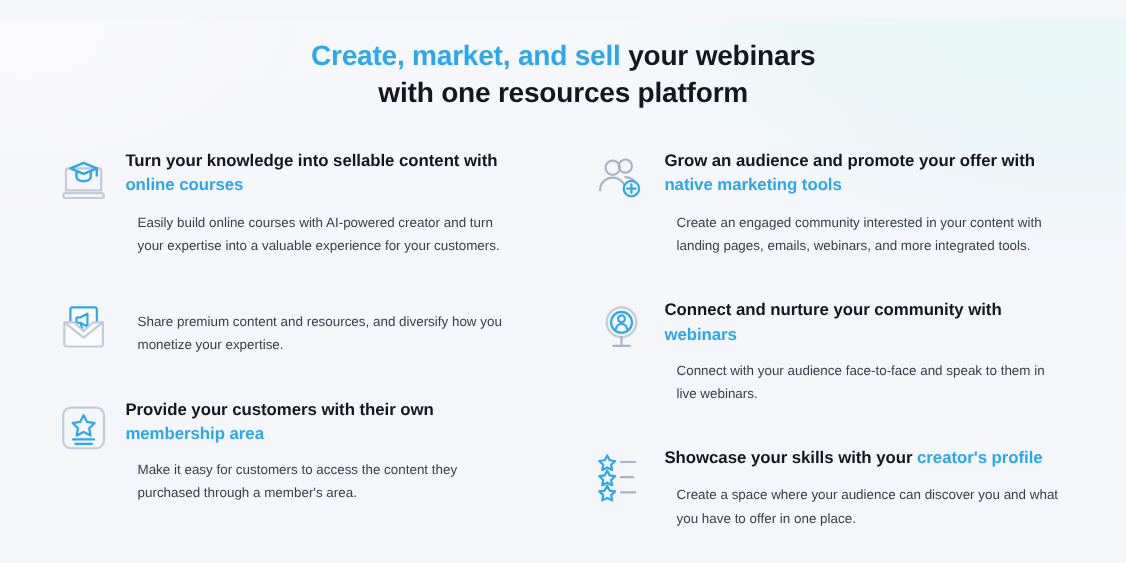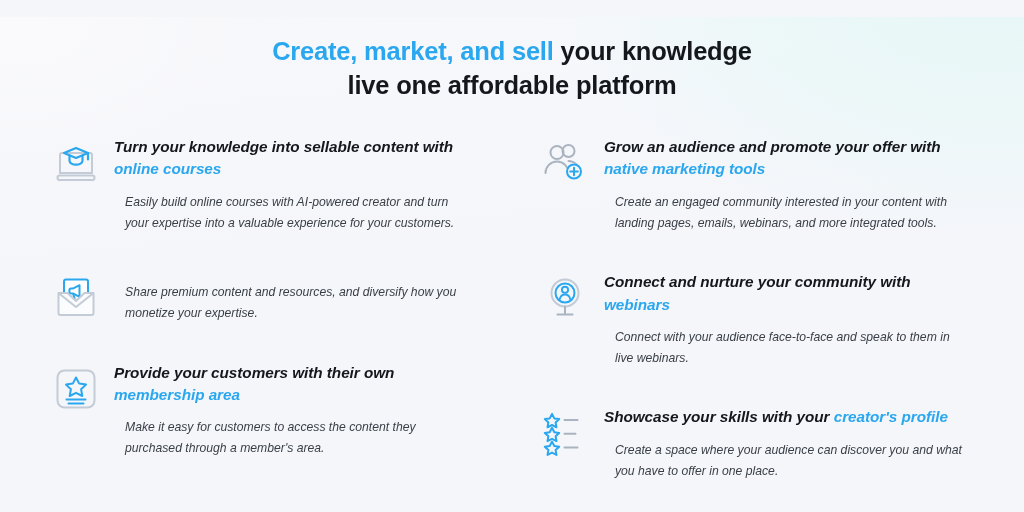--- a/index.html
+++ b/index.html
@@ -59,21 +59,21 @@
   .feature-icon {
     flex: 0 0 56px;
     width: 56px;
     height: 56px;
     margin-right: 10px;
     display: flex;
     align-items: flex-start;
     justify-content: center;
     padding-top: 1px;
   }
-  .feature-body { flex: 1 1 auto; padding-top: 1px; font-style: italic; }
+  .feature-body { flex: 1 1 auto; padding-top: 1px; }
 
   .feature-title {
     font-size: 15.3px;
     font-weight: 700;
     line-height: 1.46;
     color: #14171c;
     margin: 0 0 7px 0;
     letter-spacing: -0.05px;
   }
   .feature-title .accent { color: #2aa7ef; }
@@ -88,22 +88,22 @@
   
   .col-right .feature-icon { flex-basis: 58px; width: 58px; }
   .col-right .feature-desc { max-width: 380px; }
 </style>
 </head>
 <body>
 
 <div class="page">
 
   <h1 class="headline">
-    <span class="hl-line"><span class="hl-accent">Create, market, and sell</span><span> your knowledge</span></span>
-    <span class="hl-line">live one affordable platform</span>
+    <span class="hl-line"><span class="hl-accent">Create, market, and sell</span><span> your webinars</span></span>
+    <span class="hl-line">with one resources platform</span>
   </h1>
 
   <div class="grid">
 
     <div class="col col-left">
 
       <div class="feature">
         <span class="feature-icon">
           <svg width="54" height="54" viewBox="0 0 54 54" fill="none">
             <path d="M13 17 h28 a2 2 0 0 1 2 2 v18 h-32 v-18 a2 2 0 0 1 2 -2 z" stroke="#c3cbd6" stroke-width="2" fill="none"></path>

